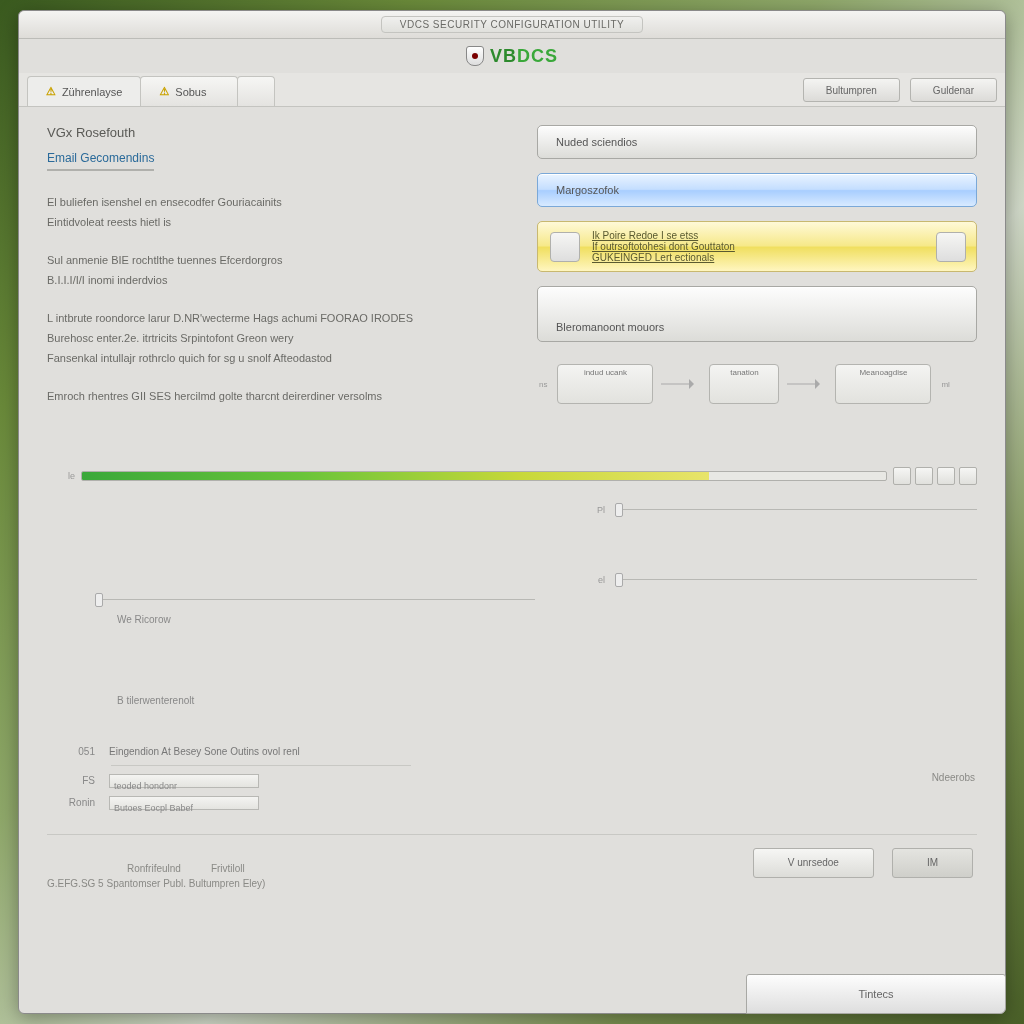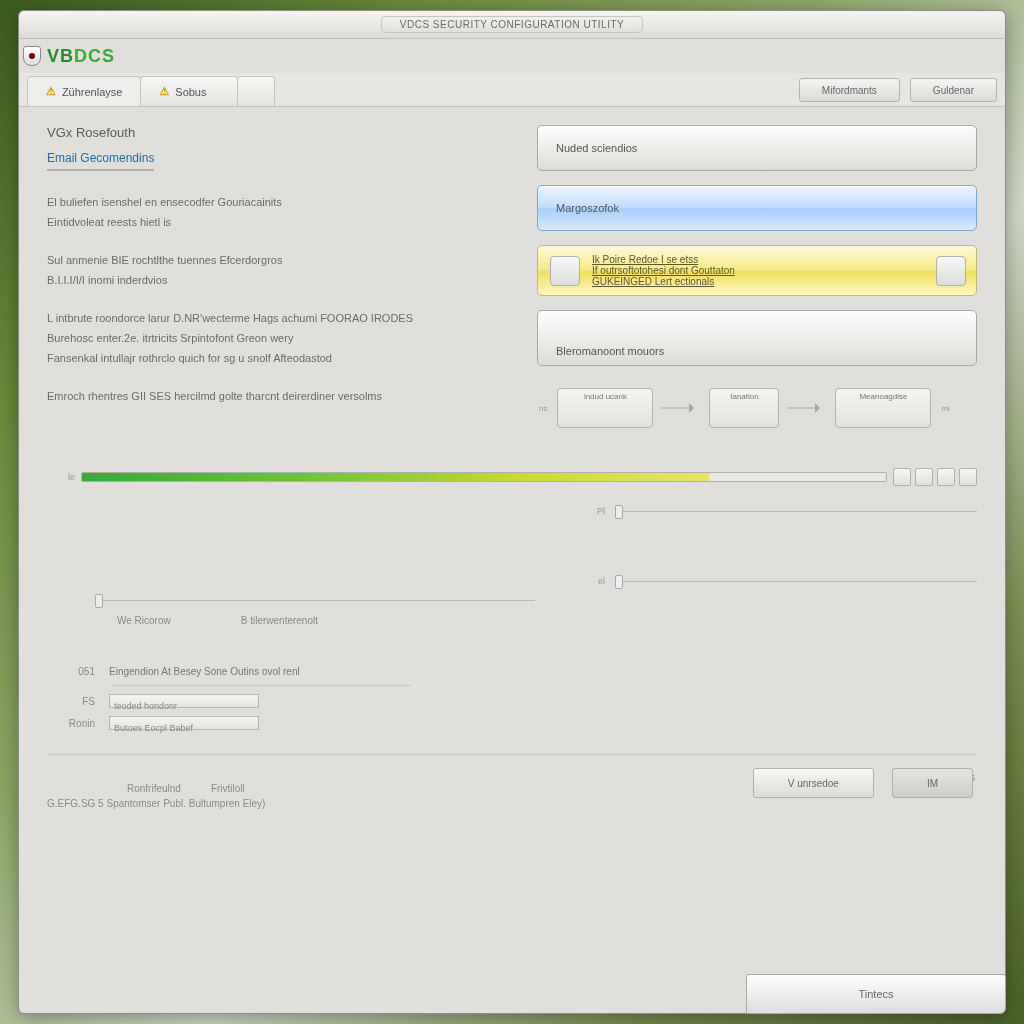--- a/index.html
+++ b/index.html
@@ -26,21 +26,22 @@
     border-radius:6px 6px 0 0;
   }
   .titlebar .title-pill {
     font-size:10px; color:#6a6a66; letter-spacing:.5px;
     padding:2px 18px; border:1px solid #c4c4c0; border-radius:4px;
     background:linear-gradient(#f0f0ee,#e0e0dc);
   }
   .logo-row {
     height: 34px;
     display:flex; align-items:center; gap:6px;
-    padding:0 4px;
+    padding:0 16px;
+    justify-content:center;
   }
   .logo-row .shield {
     width:18px;height:20px;border:1px solid #888;border-radius:3px 3px 8px 8px;
     background:linear-gradient(#fff,#ddd);
     display:flex;align-items:center;justify-content:center;
   }
   .logo-row .shield::after{content:"";width:6px;height:6px;border-radius:50%;background:#7a0000;}
   .logo-row .brand { font-weight:700; font-size:18px; letter-spacing:1px; }
   .logo-row .brand .g{color:#2d8a2d;}
   .tabbar {
@@ -74,21 +75,21 @@
     position:relative;
   }
   .two-col { display:flex; gap:30px; }
   .left { flex:1.05; }
   .right { width:440px; display:flex; flex-direction:column; gap:14px; }
   .h1 { font-size:13px; color:#5a5a56; margin-bottom:8px; }
   .link-underline { color:#2a6a9a; font-size:12px; border-bottom:2px solid #b0b0ac; display:inline-block; padding-bottom:4px; margin-bottom:20px;}
   .para { font-size:11px; color:#6a6a66; margin:4px 0; line-height:1.45;}
   .block { margin-bottom:22px;}
   .big-btn {
-    height:46px; border:1px solid #a8a8a4; border-radius:5px;
+    height:34px; border:1px solid #a8a8a4; border-radius:5px;
     background:linear-gradient(#fdfdfd,#dcdcd8);
     display:flex; align-items:center; padding:0 18px;
     font-size:11px; color:#555;
     box-shadow:inset 0 1px 0 #fff;
   }
   .big-btn.blue {
     background:linear-gradient(#eaf4ff,#c4deff 48%,#a8ceff 52%,#d8eaff);
     border-color:#7aa8d8;
   }
   .notice {
@@ -116,21 +117,21 @@
     background:linear-gradient(90deg,#3aa83a 0%,#6ac43a 35%,#c8d83a 70%,#e8e46a 100%);
   }
   .sq-set{display:flex;gap:4px;}
   .sq-set span{width:18px;height:18px;border:1px solid #b0b0ac;border-radius:2px;background:linear-gradient(#f6f6f4,#e0e0dc);}
   .thin-line { height:1px;background:#c8c8c4;margin:4px 0 4px 0;}
   .range-area{margin-top:20px;}
   .range-row{display:flex;align-items:center;gap:10px;margin:14px 0;}
   .range-row .cap{width:38px;font-size:9px;color:#999;text-align:right;}
   .range-track{flex:1;height:1px;background:#b8b8b4;position:relative;}
   .range-track::before{content:"";position:absolute;left:0;width:6px;height:12px;top:-6px;border:1px solid #aaa;background:#eee;border-radius:2px;}
-  .range-labels{display:flex;gap:70px;margin:10px 0 0 70px;font-size:10px;color:#888;}
+  .range-labels{display:flex;gap:70px;margin:10px 0 0 70px;font-size:10px;color:#888;flex-direction:column;}
   .form-area{margin-top:40px;}
   .form-row{display:flex;align-items:center;gap:14px;margin:8px 0;}
   .form-row .lab{width:48px;font-size:10px;color:#888;text-align:right;}
   .form-row .val{font-size:10px;color:#777;flex:1;}
   .form-row .bar2{width:150px;height:14px;border:1px solid #b8b8b4;background:linear-gradient(#f4f4f2,#e4e4e0);}
   .right-deco{position:absolute;right:30px;bottom:230px;font-size:10px;color:#8a8a86;}
   .bottom-links{display:flex;gap:30px;margin:28px 0 0 80px;font-size:10px;color:#8a8a86;}
   .action-row{display:flex;gap:18px;justify-content:flex-end;margin-top:-26px;margin-right:4px;}
   .action-btn{
     height:30px;padding:0 34px;font-size:10px;color:#666;
@@ -170,21 +171,21 @@
     </div>
     <div class="tab">
       <span class="warn">⚠</span>
       <span>Sobus</span>
       <span style="margin-left:6px;"></span>
     </div>
     <div class="tab">
       <span></span>
     </div>
     <div class="tabbar-right">
-      <button class="mini-btn">Mifordmants</button>
+      <button class="mini-btn">Bultumpren</button>
       <button class="mini-btn">Guldenar</button>
     </div>
   </div>
 
   <div class="content">
     <div class="two-col">
       <div class="left">
         <div class="h1">VGx Rosefouth</div>
         <span class="link-underline">Email Gecomendins</span>
 

